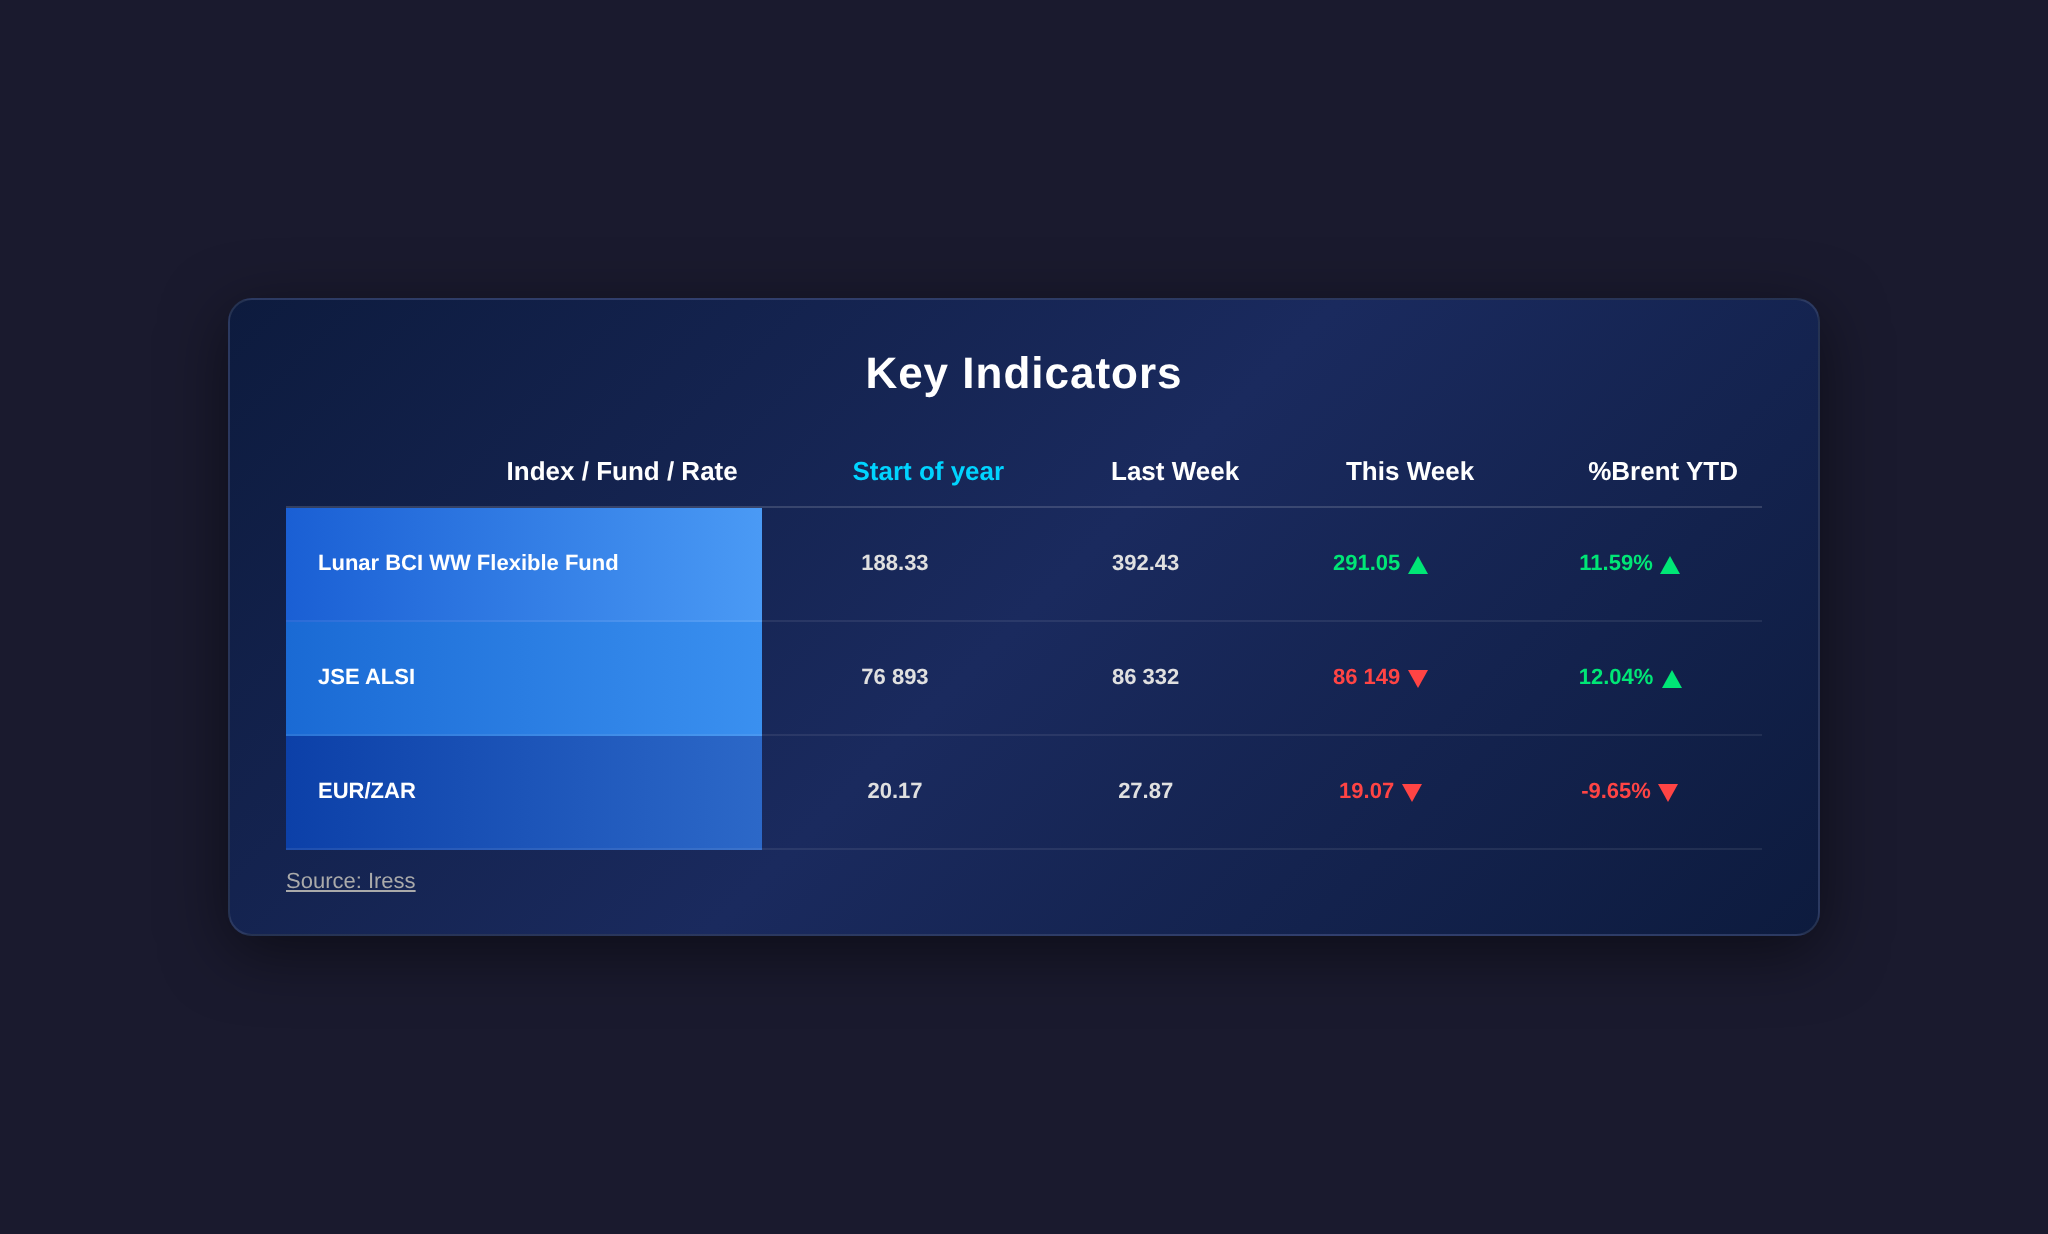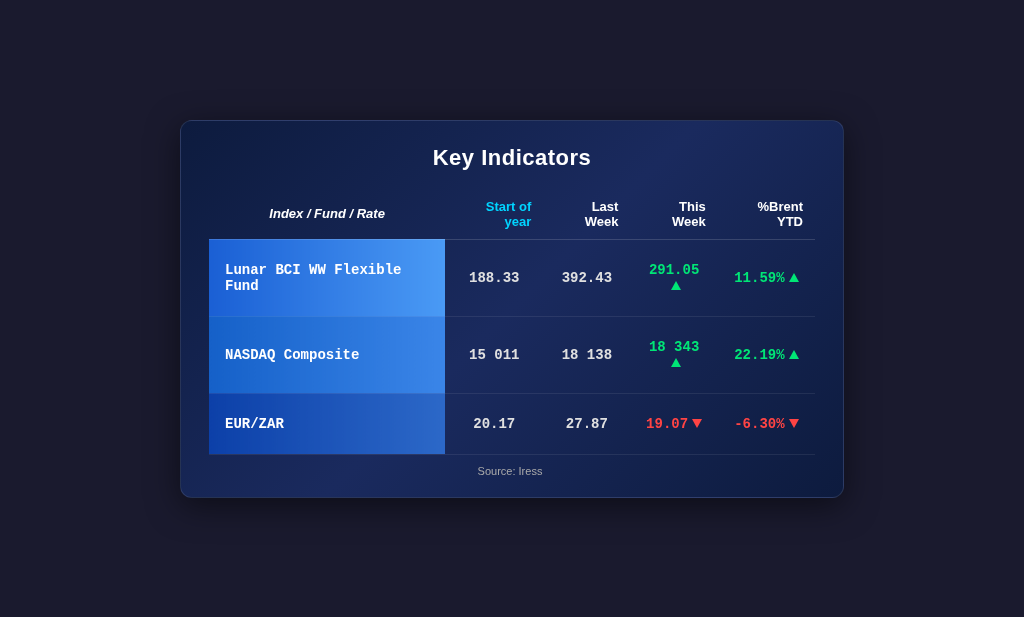--- a/index.html
+++ b/index.html
@@ -10,21 +10,21 @@
       justify-content: center;
       align-items: center;
       min-height: 100vh;
       font-family: Arial, sans-serif;
     }
 
     .card {
       background: linear-gradient(135deg, #0d1b3e 0%, #1a2a5e 50%, #0d1b3e 100%);
       border-radius: 12px;
       padding: 24px 28px 20px;
-      width: 664px;
+      width: 796px;
       box-shadow: 0 8px 32px rgba(0,0,0,0.5);
       border: 1px solid rgba(255,255,255,0.1);
     }
 
     .card-title {
       text-align: center;
       color: #ffffff;
       font-size: 22px;
       font-weight: bold;
       margin-bottom: 18px;
@@ -52,24 +52,23 @@
     thead tr th.col-start {
       color: #00d4ff;
     }
 
     tbody tr {
       border-bottom: 1px solid rgba(255,255,255,0.08);
     }
 
     tbody tr td {
       padding: 22px 12px;
-      font-size: 14px;
+      font-size: 11px;
       color: #ffffff;
       text-align: center;
-      font-family: Liberation Mono, monospace;
     }
 
     tbody tr td:first-child {
       text-align: left;
       font-weight: bold;
       color: #ffffff;
     }
 
     .val-start {
       font-weight: bold;
@@ -122,25 +121,26 @@
       width: 0;
       height: 0;
       border-left: 5px solid transparent;
       border-right: 5px solid transparent;
       border-top: 9px solid #ff4444;
       margin-left: 4px;
       vertical-align: middle;
     }
 
     .source-row {
-      text-align: center;
+      text-align: left;
       color: #aaaaaa;
       font-size: 11px;
       margin-top: 10px;
       padding-right: 4px;
+      text-decoration: underline;
     }
 
     
     .row-0 td:first-child { background: linear-gradient(90deg, #1a5fd4, #4a9af5); }
     .row-1 td:first-child { background: linear-gradient(90deg, #1a6ad4, #3a90f0); }
     .row-2 td:first-child { background: linear-gradient(90deg, #1560c8, #3a85e8); }
     .row-3 td:first-child { background: linear-gradient(90deg, #1258c0, #3880e0); }
     .row-4 td:first-child { background: linear-gradient(90deg, #1050b8, #3478d8); }
     .row-5 td:first-child { background: linear-gradient(90deg, #0e48b0, #306fd0); }
     .row-6 td:first-child { background: linear-gradient(90deg, #0c40a8, #2c68c8); }
@@ -152,45 +152,45 @@
     }
   </style>
 </head>
 <body>
 
 <div class="card">
   <div class="card-title">Key Indicators</div>
   <table>
     <thead>
       <tr>
-        <th style="text-align:center;font-style:italic;">Index / Fund / Rate</th>
+        <th style="text-align:right;">Index / Fund / Rate</th>
         <th class="col-start">Start of year</th>
         <th>Last Week</th>
         <th>This Week</th>
         <th>%Brent YTD</th>
       </tr>
     </thead>
     <tbody id="table-body">
     <tr class="row-0">
           <td>Lunar BCI WW Flexible Fund</td>
           <td class="val-start">188.33</td>
           <td class="val-last">392.43</td>
           <td class="val-this-green"><span>291.05</span><span class="arrow-up"></span></td>
           <td class="pct-green"><span>11.59%</span><span class="arrow-up"></span></td>
         </tr>
-        <tr class="row-2">
-          <td>NASDAQ Composite</td>
-          <td class="val-start">15 011</td>
-          <td class="val-last">18 138</td>
-          <td class="val-this-green"><span>18 343</span><span class="arrow-up"></span></td>
-          <td class="pct-green"><span>22.19%</span><span class="arrow-up"></span></td>
+        <tr class="row-1">
+          <td>JSE ALSI</td>
+          <td class="val-start">76 893</td>
+          <td class="val-last">86 332</td>
+          <td class="val-this-red"><span>86 149</span><span class="arrow-down"></span></td>
+          <td class="pct-green"><span>12.04%</span><span class="arrow-up"></span></td>
         </tr>
         <tr class="row-6">
           <td>EUR/ZAR</td>
           <td class="val-start">20.17</td>
           <td class="val-last">27.87</td>
           <td class="val-this-red"><span>19.07</span><span class="arrow-down"></span></td>
-          <td class="pct-red"><span>-6.30%</span><span class="arrow-down"></span></td>
+          <td class="pct-red"><span>-9.65%</span><span class="arrow-down"></span></td>
         </tr>
       </tbody>
   </table>
   <div class="source-row">Source: Iress</div>
 </div>
 
 </body></html>

